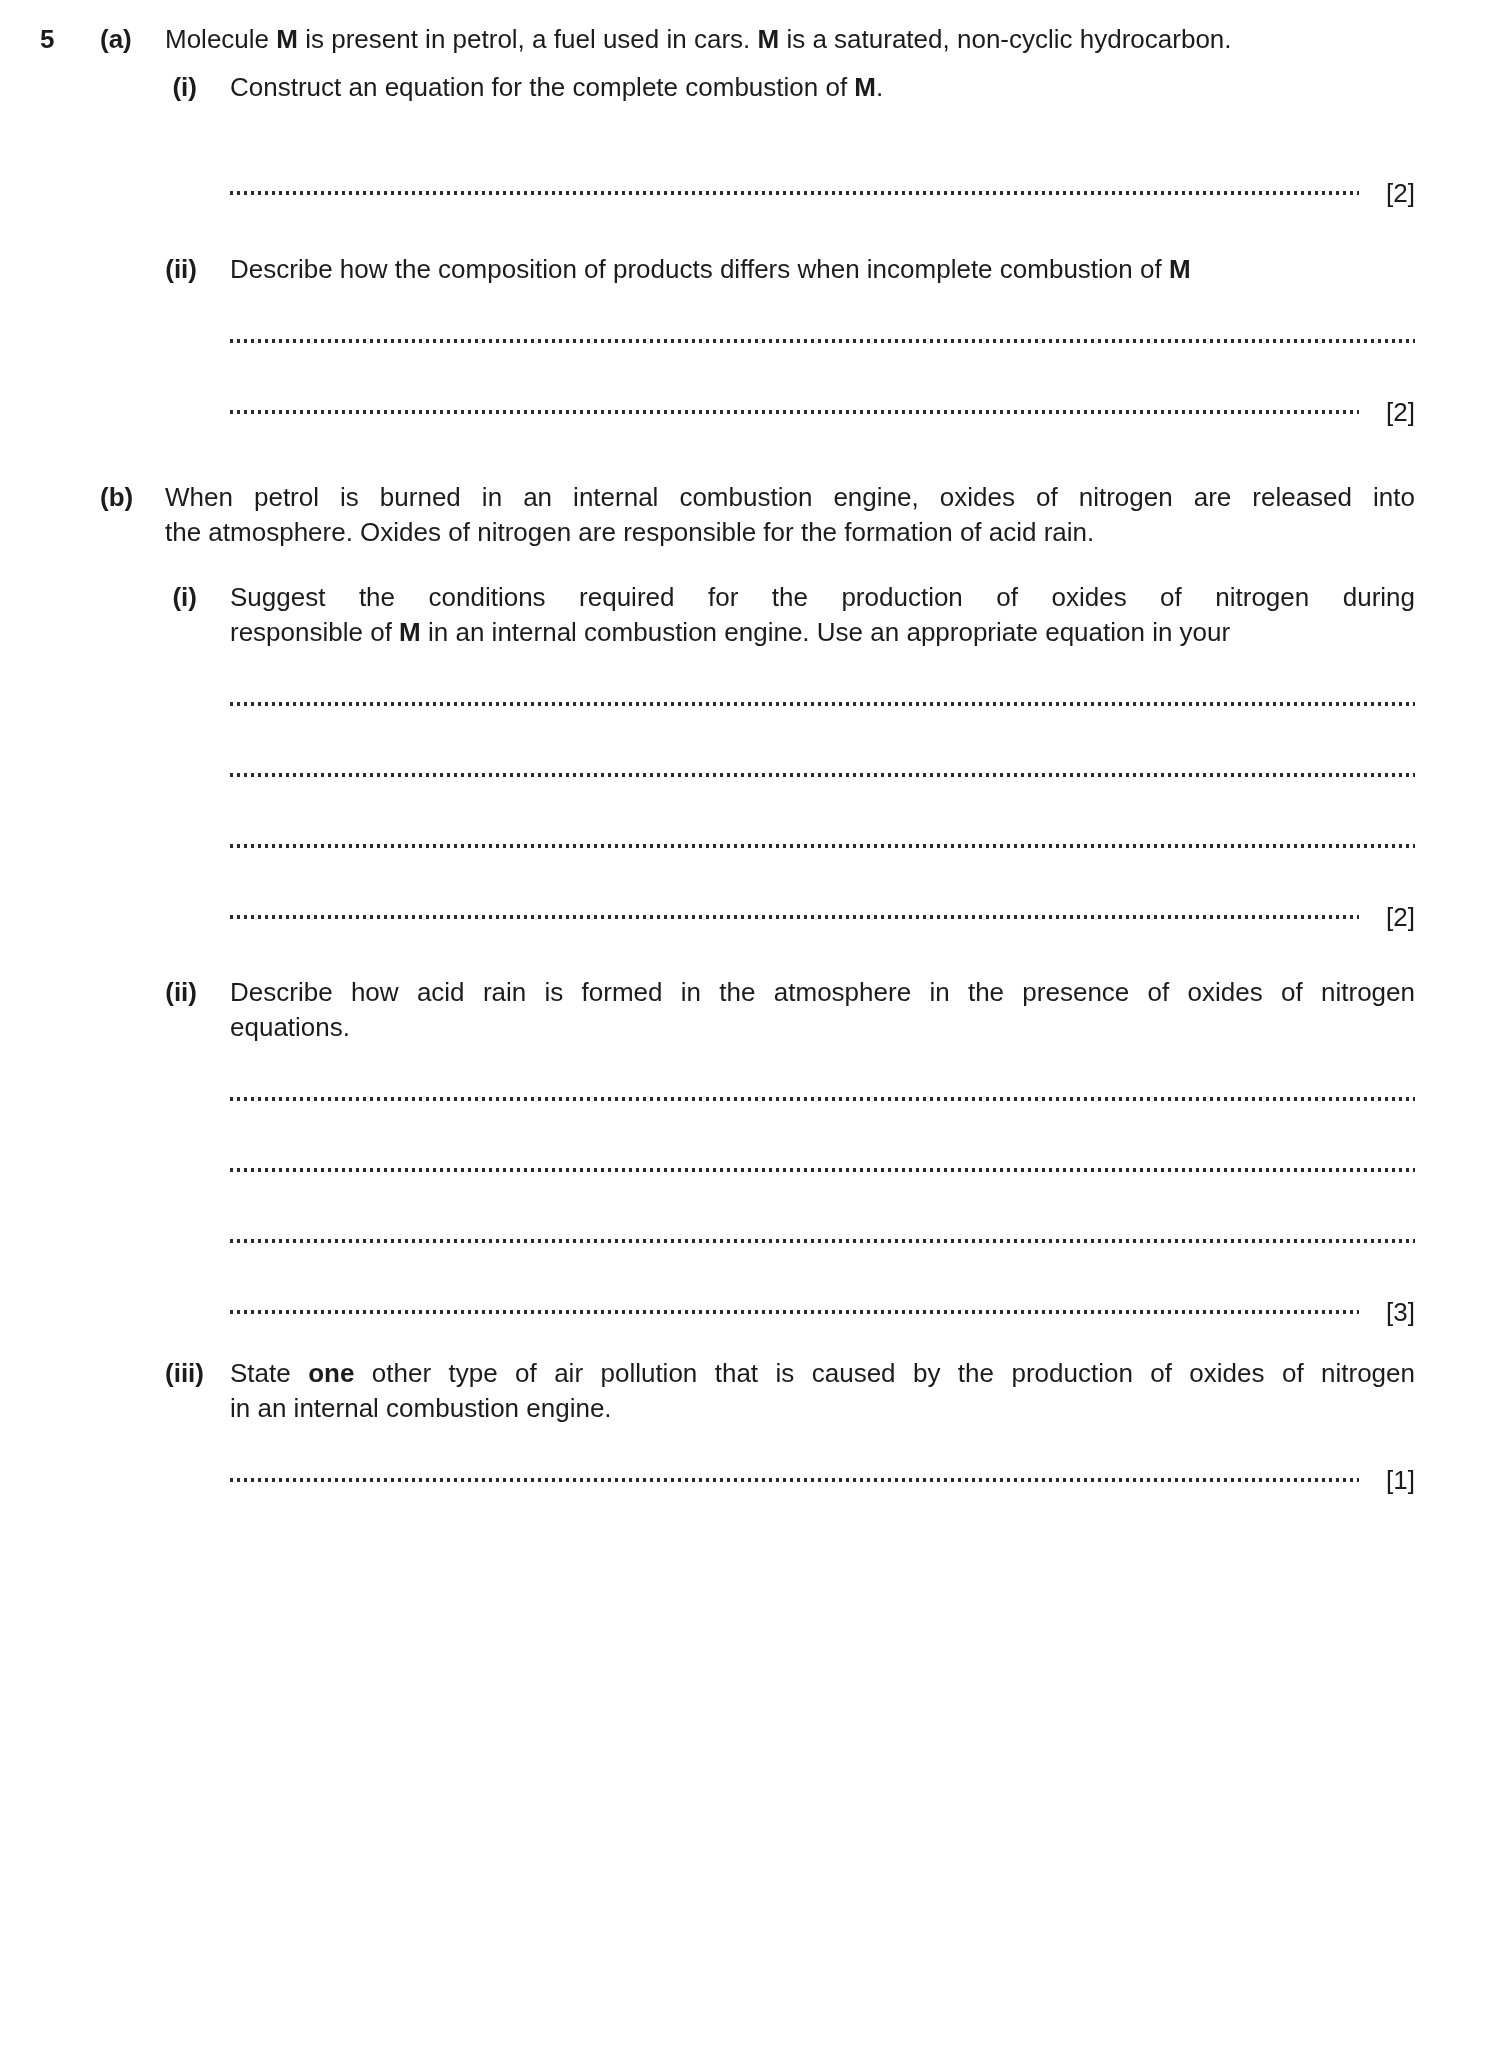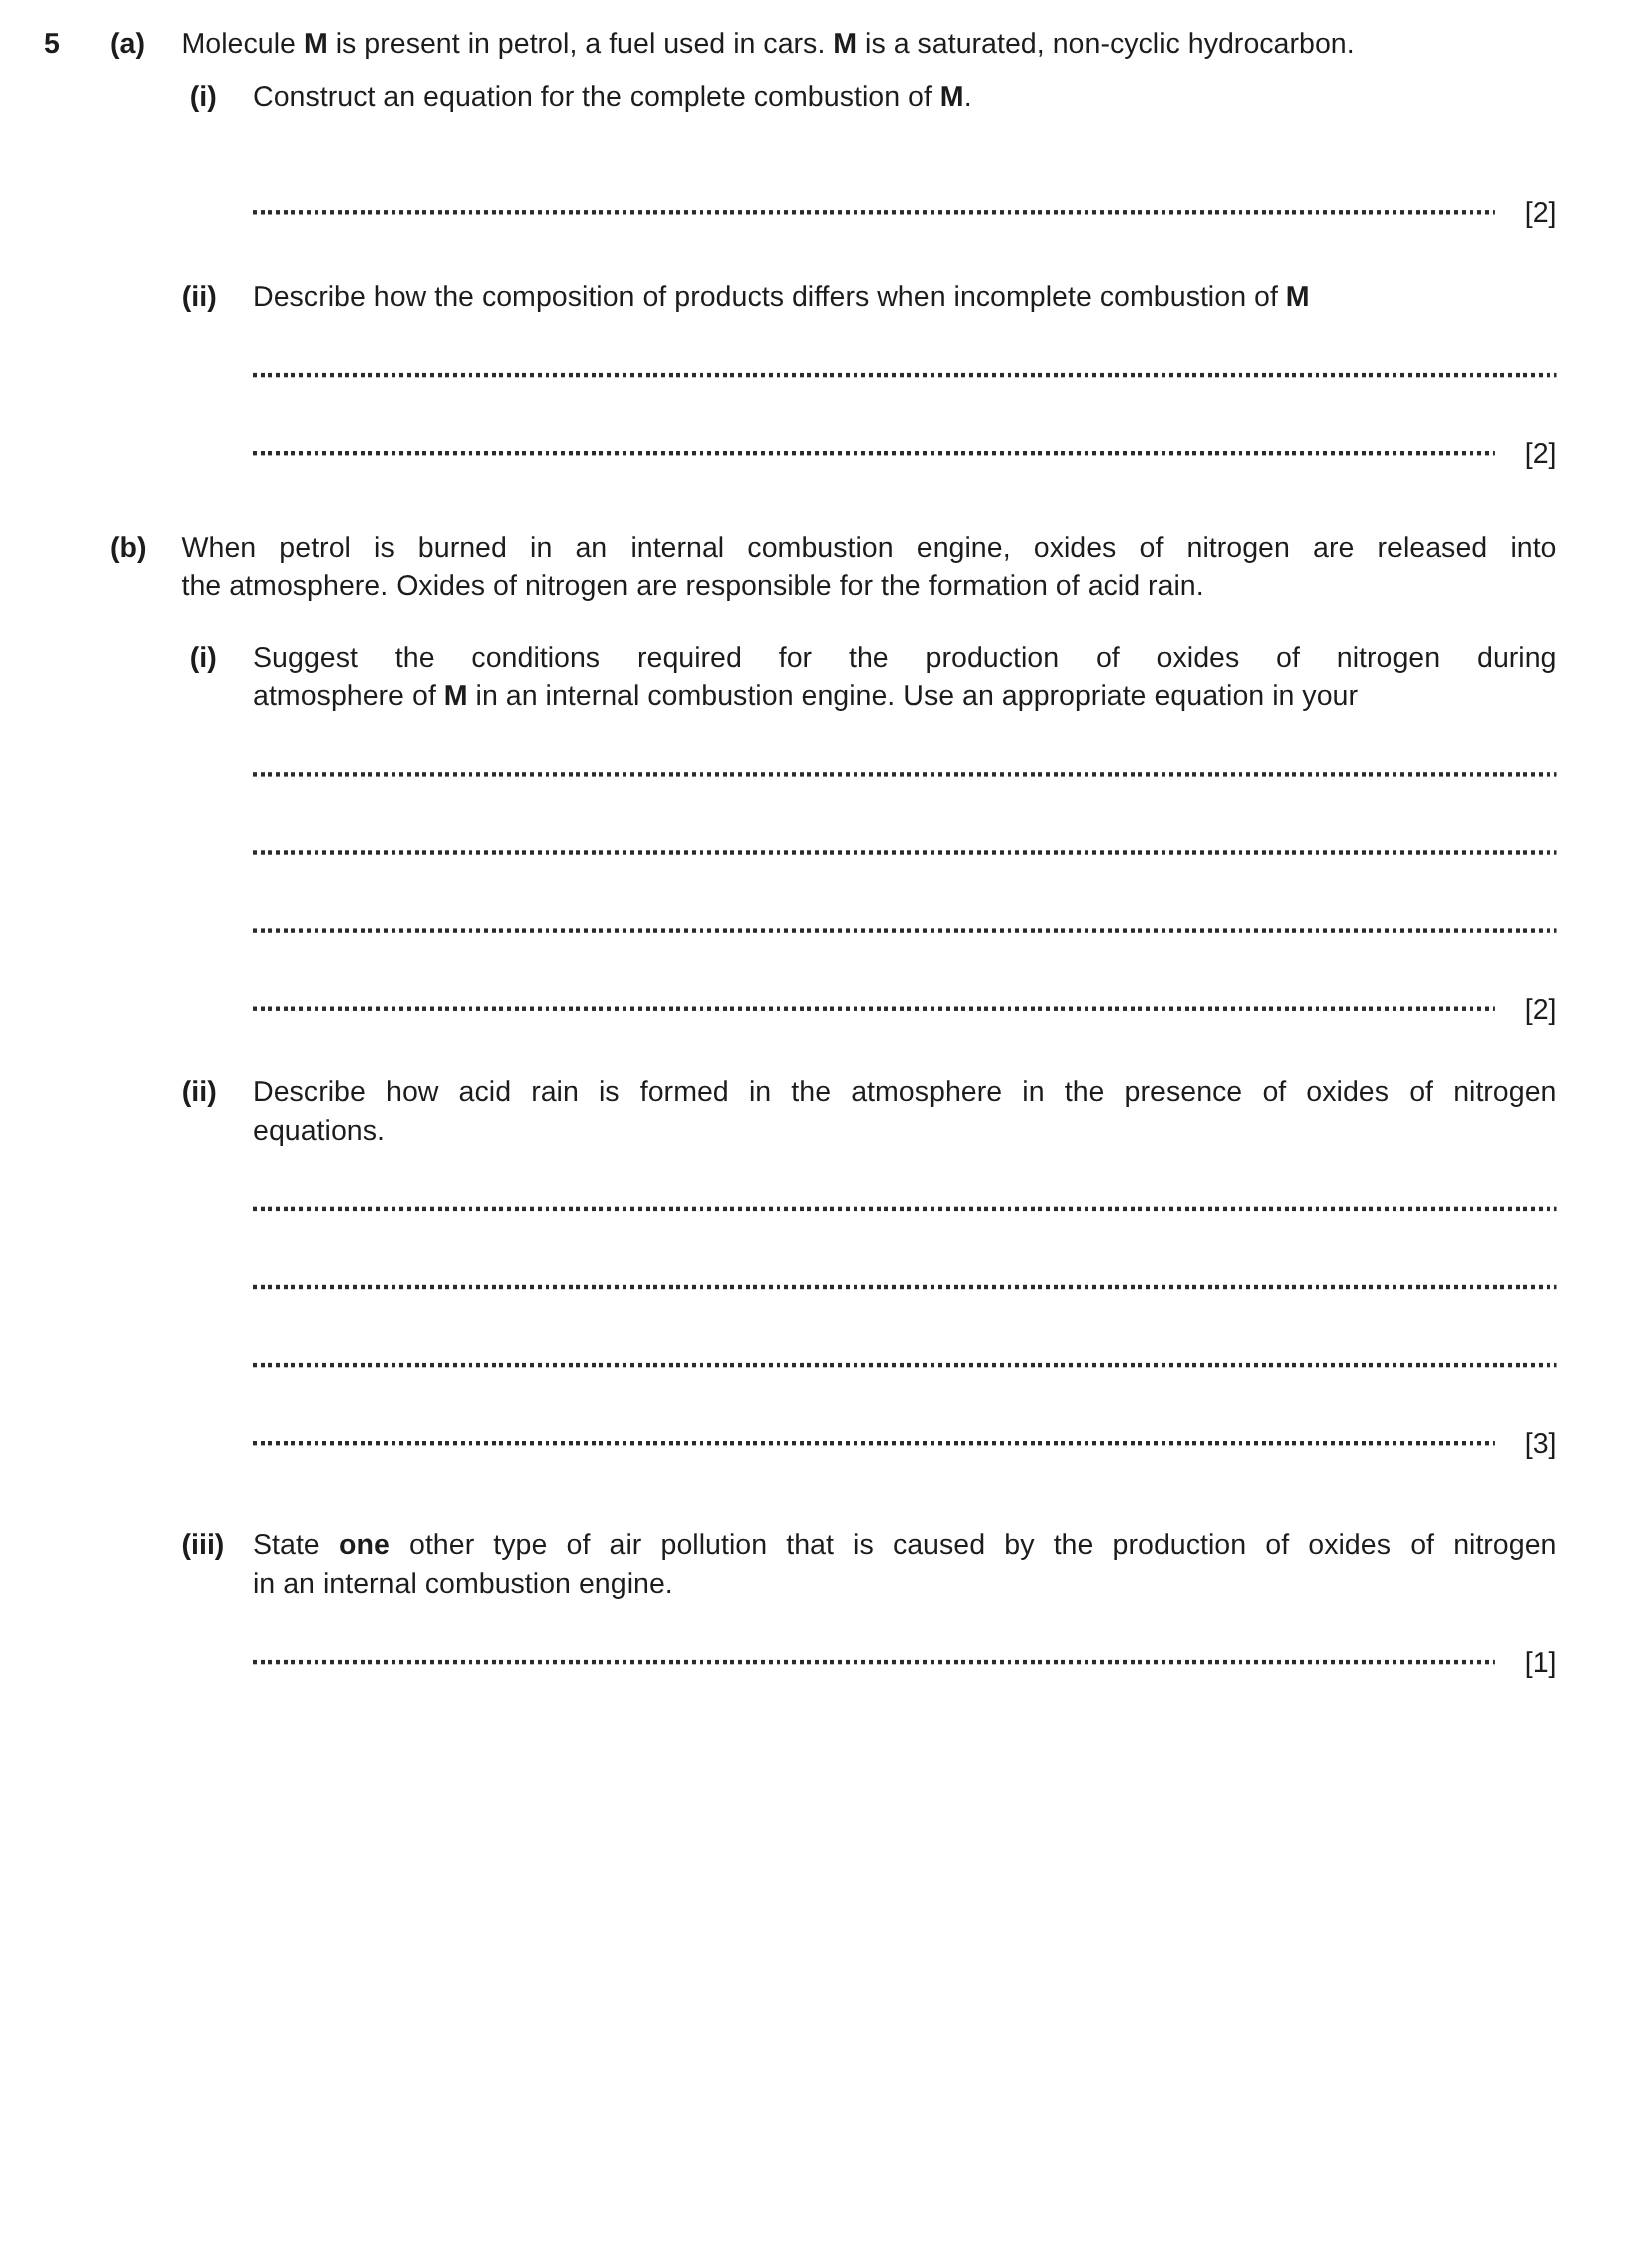--- a/index.html
+++ b/index.html
@@ -39,21 +39,21 @@
     flex: 0 0 65px;
     box-sizing: border-box;
     font-weight: bold;
     text-align: right;
     padding-right: 33px;
   }
   .sub-body { flex: 1; min-width: 0; }
 
   .mt13 { margin-top: 13px; }
   .mt30 { margin-top: 30px; }
-  .mt39 { margin-top: 57px; }
+  .mt39 { margin-top: 26px; }
   .mt40 { margin-top: 40px; }
   .mt41 { margin-top: 41px; }
 
   p.para { margin: 0; text-align: justify; }
   .jline { display: block; }
   .jline:not(:last-child) { text-align-last: justify; }
   b { font-weight: bold; }
   sub {
     font-size: 17px;
     line-height: 0;
@@ -140,21 +140,21 @@
             <p class="para">
                 <span class="jline"><span>When petrol is burned in an internal combustion engine, oxides of nitrogen are released into</span></span>
                 <span class="jline"><span>the atmosphere. Oxides of nitrogen are responsible for the formation of acid rain.</span></span>
               </p>
 
             <div class="subpart mt30">
               <div class="sub-label">(i)</div>
               <div class="sub-body">
                 <p class="para">
                     <span class="jline"><span>Suggest the conditions required for the production of oxides of nitrogen during</span></span>
-                    <span class="jline"><span>atmosphere of </span><b>M</b><span> in an internal combustion engine. Use an appropriate equation in your</span></span>
+                    <span class="jline"><span>responsible of </span><b>M</b><span> in an internal combustion engine. Use an appropriate equation in your</span></span>
                   </p>
                 <div class="answers">
                   <div class="ans-row">
                     <div class="dots"></div>
                   </div>
                   <div class="ans-row">
                     <div class="dots"></div>
                   </div>
                   <div class="ans-row">
                     <div class="dots"></div>

